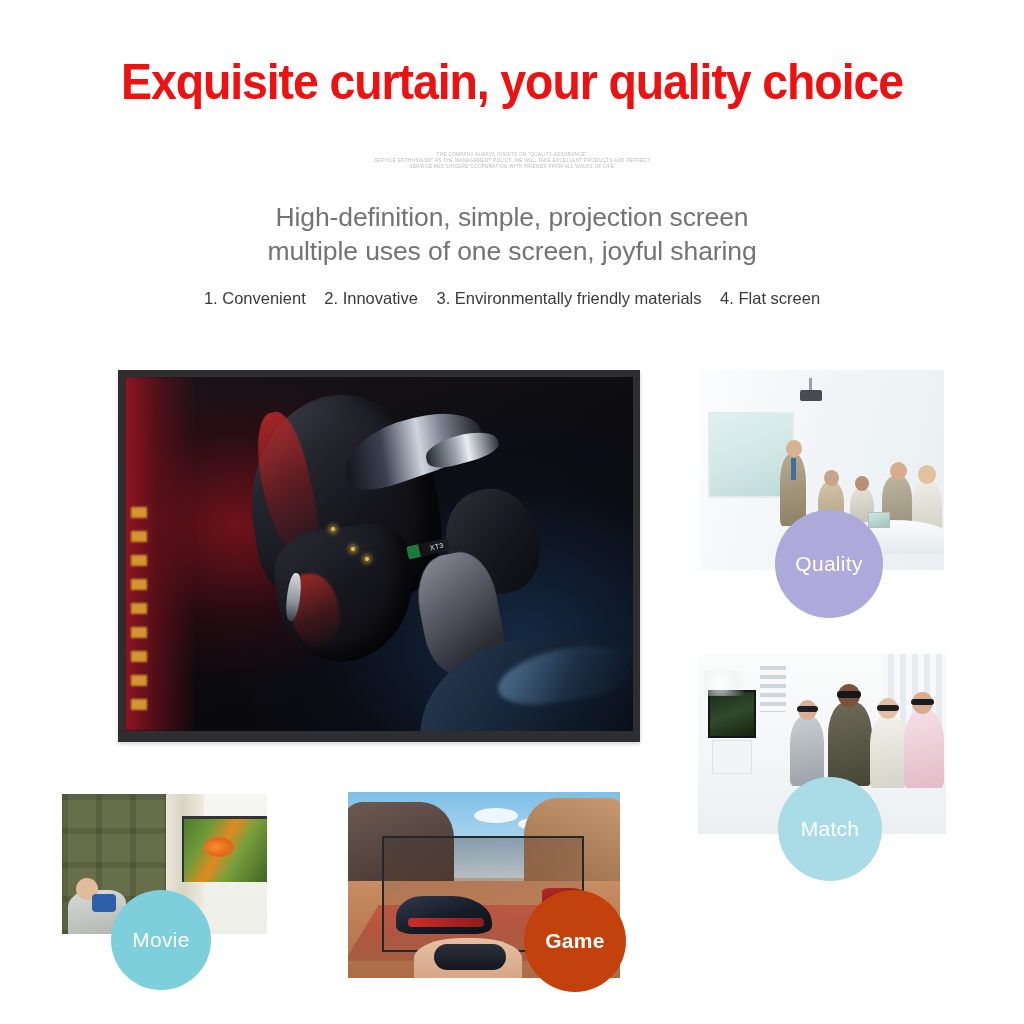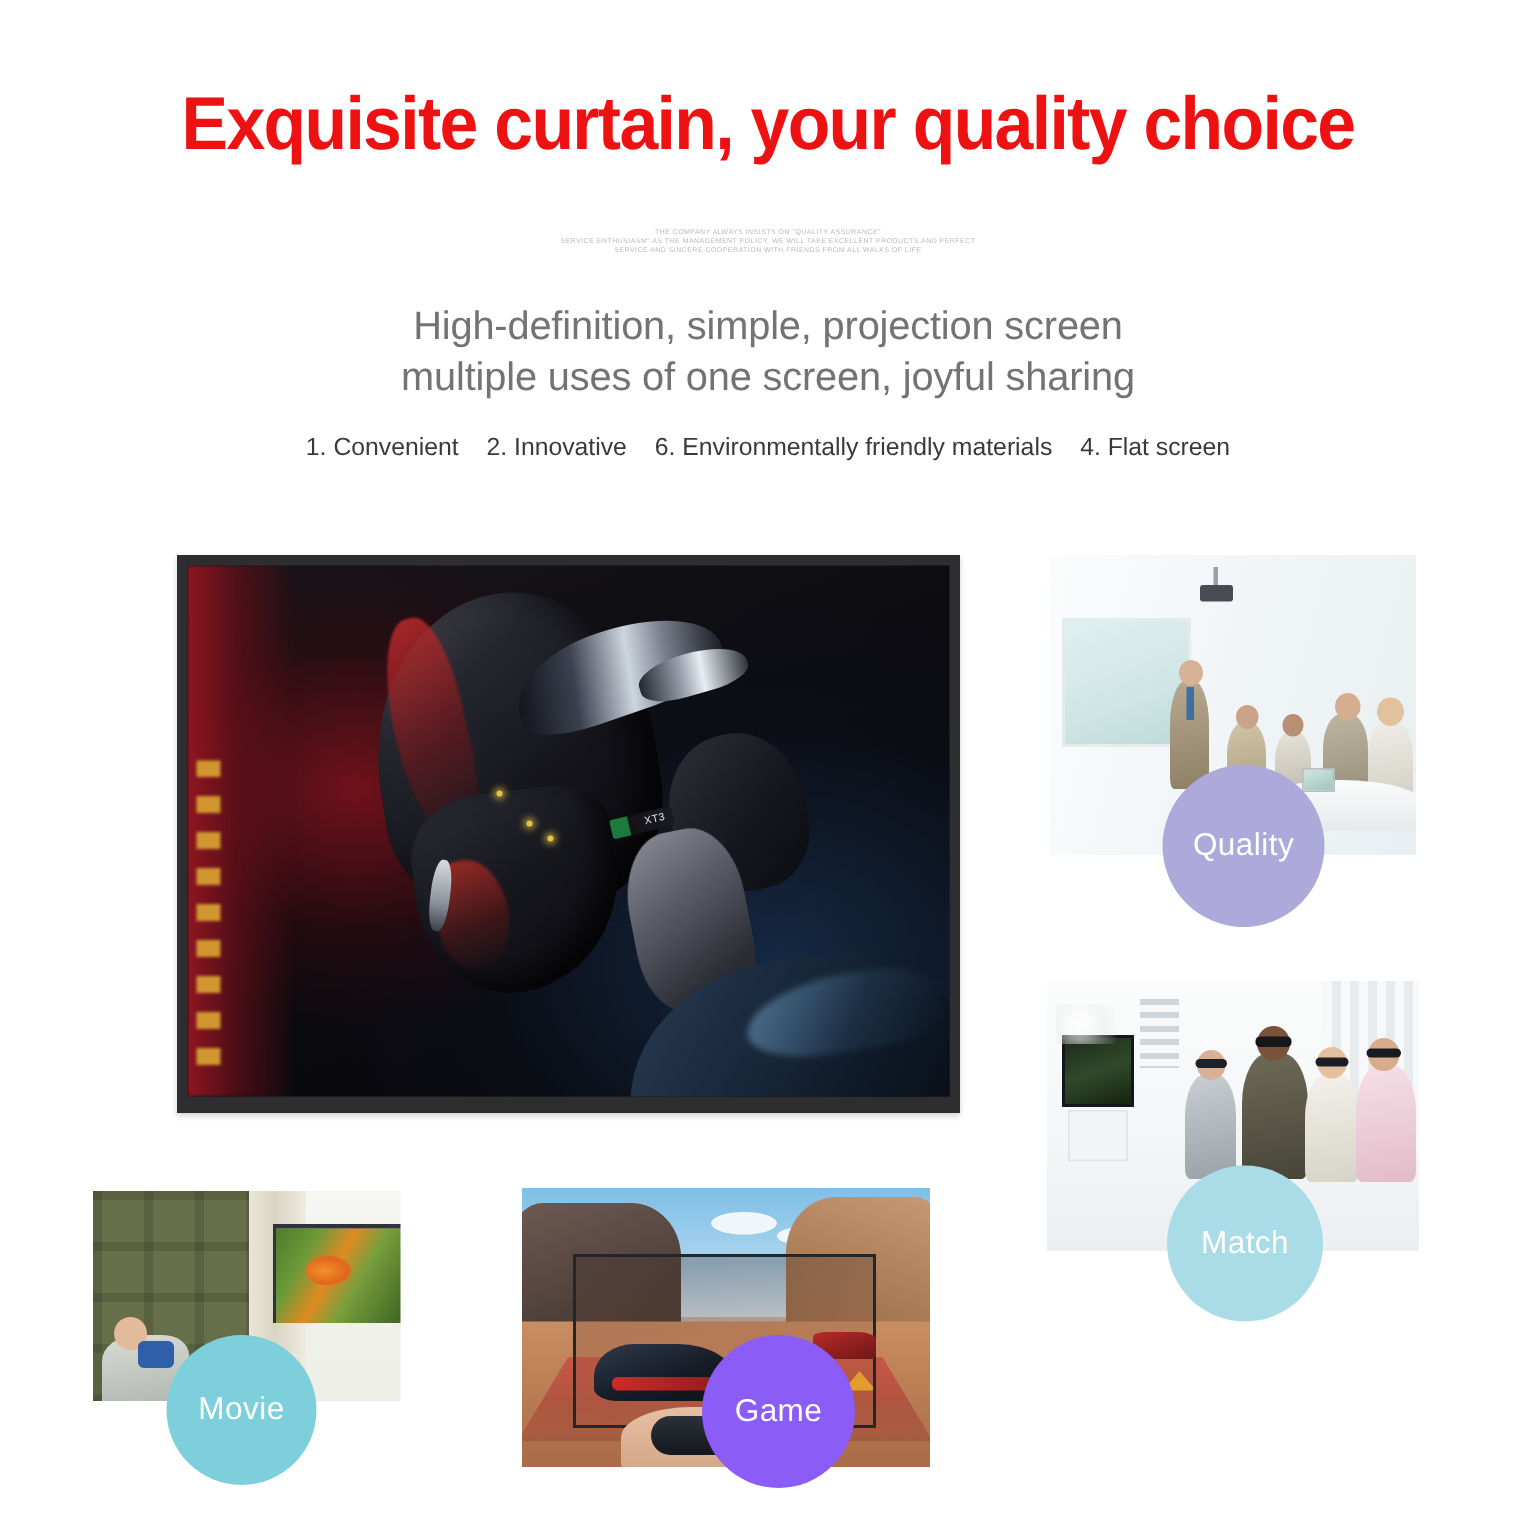--- a/index.html
+++ b/index.html
@@ -351,21 +351,21 @@
   </div>
 
   <div class="pitch">
     <div>High-definition, simple, projection screen</div>
     <div>multiple uses of one screen, joyful sharing</div>
   </div>
 
   <div class="features">
     <span>1. Convenient</span>
     <span>2. Innovative</span>
-    <span>6. Environmentally friendly materials</span>
+    <span>3. Environmentally friendly materials</span>
     <span>4. Flat screen</span>
   </div>
 
   <div class="hero-screen">
     <div class="hero-inner">
       <div class="hero-redband"></div>
       <div class="hero-amber"></div>
       <div class="hero-figure">
         <div class="helmet-main"></div>
         <div class="helmet-ridge"></div>
@@ -474,18 +474,18 @@
       <span class="game-chevron" style="left:74px; top:120px;"></span>
       <span class="game-chevron" style="left:104px; top:122px;"></span>
       <span class="game-chevron" style="left:214px; top:122px;"></span>
       <div class="game-inner-screen"></div>
       <div class="game-car"></div>
       <div class="game-car-red"></div>
       <div style="position:absolute;right:36px;top:96px;width:42px;height:18px;background:linear-gradient(160deg,#b82a2a 0%,#6d1717 100%);border-radius:20% 30% 10% 10%;"></div>
       <div class="game-hands"></div>
       <div class="game-pad"></div>
     </div>
-    <div class="circle-badge" style="left:468px; top:858px; width:102px; height:102px; background:#8b5cf6;">
+    <div class="circle-badge" style="left:524px; top:858px; width:102px; height:102px; background:#c2410c;font-weight:bold;">
       <span>Game</span>
     </div>
   </div>
 
 </div>
 
 </body></html>

